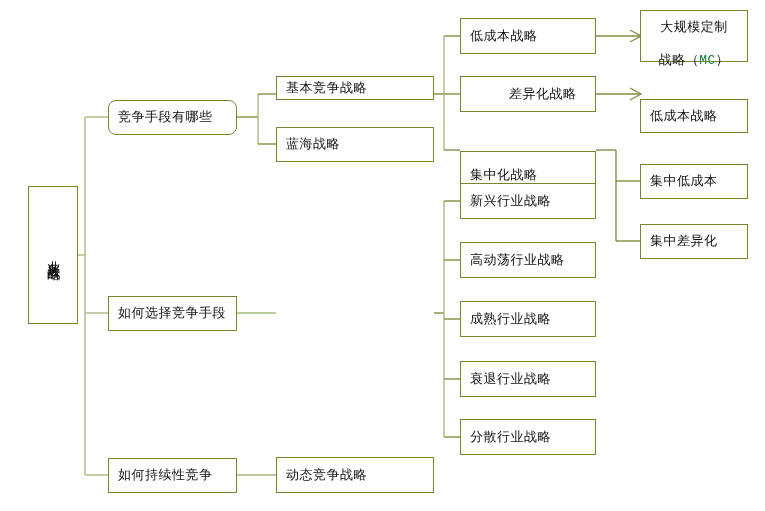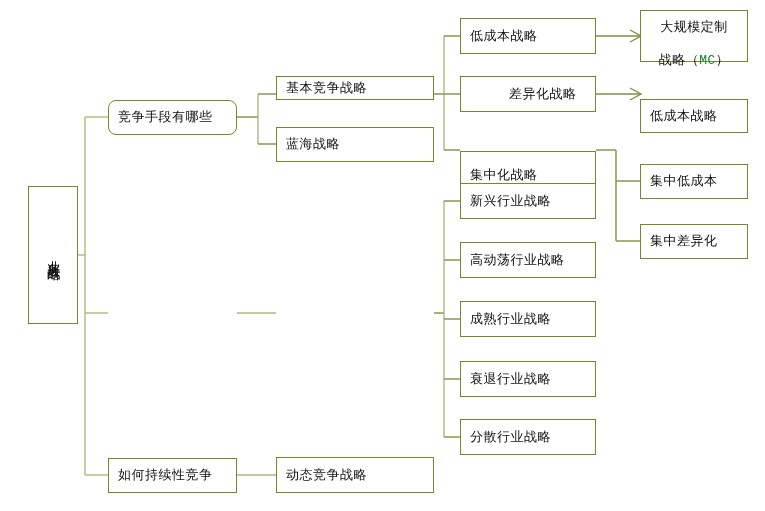--- a/index.html
+++ b/index.html
@@ -82,20 +82,21 @@
     <line x1="444" y1="319" x2="460" y2="319"></line>
     <line x1="444" y1="379" x2="460" y2="379"></line>
     <line x1="444" y1="437" x2="460" y2="437"></line>
 
     <line class="pale" x1="237" y1="475" x2="276" y2="475"></line>
   </svg>
 
   <div class="node vertical" style="left:28px;top:186px;width:50px;height:138px;">业务层战略</div>
 
   <div class="node" style="left:108px;top:100px;width:129px;height:35px;border-radius:8px;">竞争手段有哪些</div>
+  <div class="node" style="left:108px;top:296px;width:129px;height:35px;">如何选择竞争手段</div>
   <div class="node" style="left:108px;top:458px;width:129px;height:35px;">如何持续性竞争</div>
 
   <div class="node" style="left:276px;top:76px;width:158px;height:24px;">基本竞争战略</div>
   <div class="node" style="left:276px;top:127px;width:158px;height:35px;">蓝海战略</div>
   <div class="node" style="left:276px;top:457px;width:158px;height:36px;">动态竞争战略</div>
 
   <div class="node" style="left:460px;top:18px;width:136px;height:36px;">低成本战略</div>
   <div class="node" style="left:460px;top:76px;width:136px;height:36px;padding-left:48px;">差异化战略</div>
   <div class="node" style="left:460px;top:132px;width:136px;height:48px;margin-top:19px;">集中化战略</div>
 

